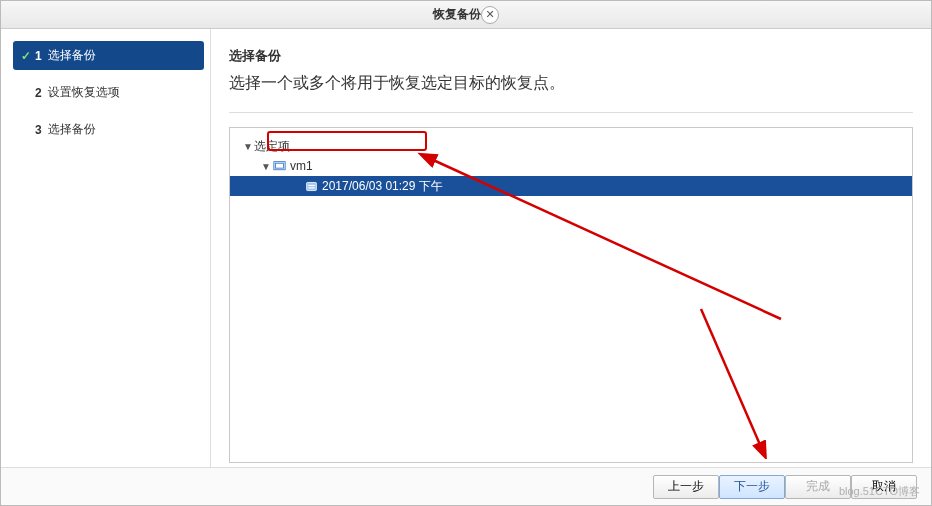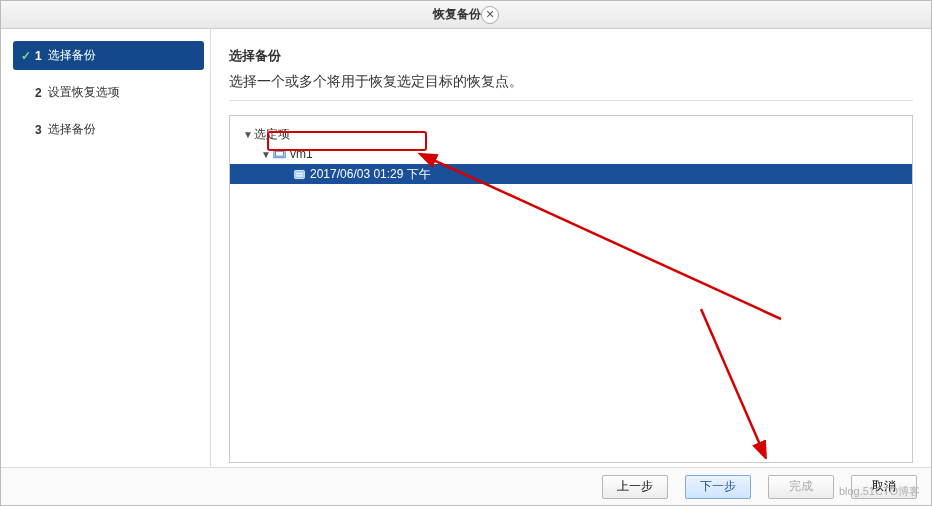--- a/index.html
+++ b/index.html
@@ -10,32 +10,32 @@
 .close-btn { width: 18px; height: 18px; border: 1px solid #aaa; border-radius: 9px; background: #fff; display: flex; align-items: center; justify-content: center; font-size: 11px; cursor: pointer; color: #555; }
 .body { flex: 1; display: flex; overflow: hidden; }
 .sidebar { width: 210px; border-right: 1px solid #ddd; padding: 10px 0 0 6px; }
 .step { padding: 6px 8px; margin: 2px 6px 8px 6px; border-radius: 3px; font-size: 12px; display: flex; align-items: center; }
 .step .num { font-weight: bold; margin-right: 6px; }
 .step.active { background: #13498b; color: #fff; }
 .step .check { color: #2da44e; font-weight: bold; margin-right: 4px; width: 10px; display: inline-block; }
 .step.active .check { color: #7fe07f; }
 .main { flex: 1; padding: 18px 18px 0 18px; display: flex; flex-direction: column; position: relative; }
 .main h2 { font-size: 13px; font-weight: bold; margin-bottom: 8px; }
-.main .desc { font-size: 14px; margin-bottom: 9px; }
+.main .desc { font-size: 16px; margin-bottom: 18px; }
 .hr { border: none; border-top: 1px solid #ddd; margin-bottom: 14px; }
 .tree-box { border: 1px solid #c9c9c9; flex: 1; overflow: auto; padding: 8px 0; margin-bottom: 4px; }
 .tree-row { display: flex; align-items: center; height: 20px; font-size: 12px; }
-.tree-row.sel { background: #1a4f99; color: #fff; }
+.tree-row.sel { background: #1a4f99; color: #fff; padding-left: 12px; }
 .tw { width: 12px; text-align: center; display: inline-block; color: #555; cursor: pointer; font-size: 10px; }
 .ind { display: inline-block; }
 .ico { width: 14px; height: 14px; display: inline-flex; align-items: center; justify-content: center; margin-right: 4px; }
 .vm-ico svg, .bk-ico svg { width: 13px; height: 13px; }
 .highlight-box { position: absolute; border: 2px solid #d40000; border-radius: 3px; pointer-events: none; }
 .arrow { position: absolute; pointer-events: none; }
-.footer { height: 38px; border-top: 1px solid #ddd; display: flex; align-items: center; justify-content: flex-end; padding: 0 14px; gap: 17px; background: #fafafa; }
+.footer { height: 38px; border-top: 1px solid #ddd; display: flex; align-items: center; justify-content: flex-end; padding: 0 14px; gap: 0; background: #fafafa; }
 .btn { min-width: 66px; height: 24px; border: 1px solid #b6b6b6; background: linear-gradient(#fff,#ececec); border-radius: 2px; font-size: 12px; cursor: pointer; padding: 0 10px; }
 .btn.primary { background: linear-gradient(#eaf3ff,#cfe5ff); border-color: #7fa9d9; color: #1a4f99; font-weight: normal; }
 .btn:disabled { color: #aaa; cursor: default; }
 .watermark { position: absolute; right: 11px; bottom: 6px; color: #b0b0b0; font-size: 11px; pointer-events:none; }
 </style>
 </head>
 <body>
 
 <div class="dialog">
   <div class="titlebar">

